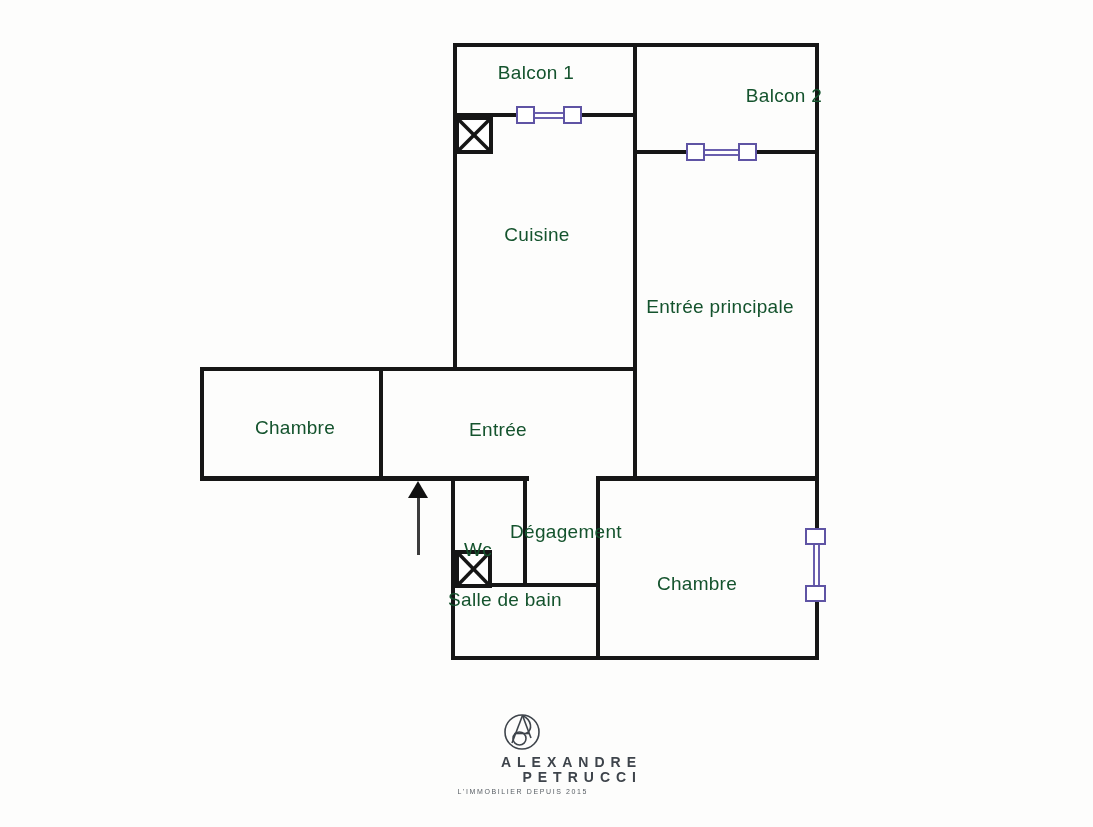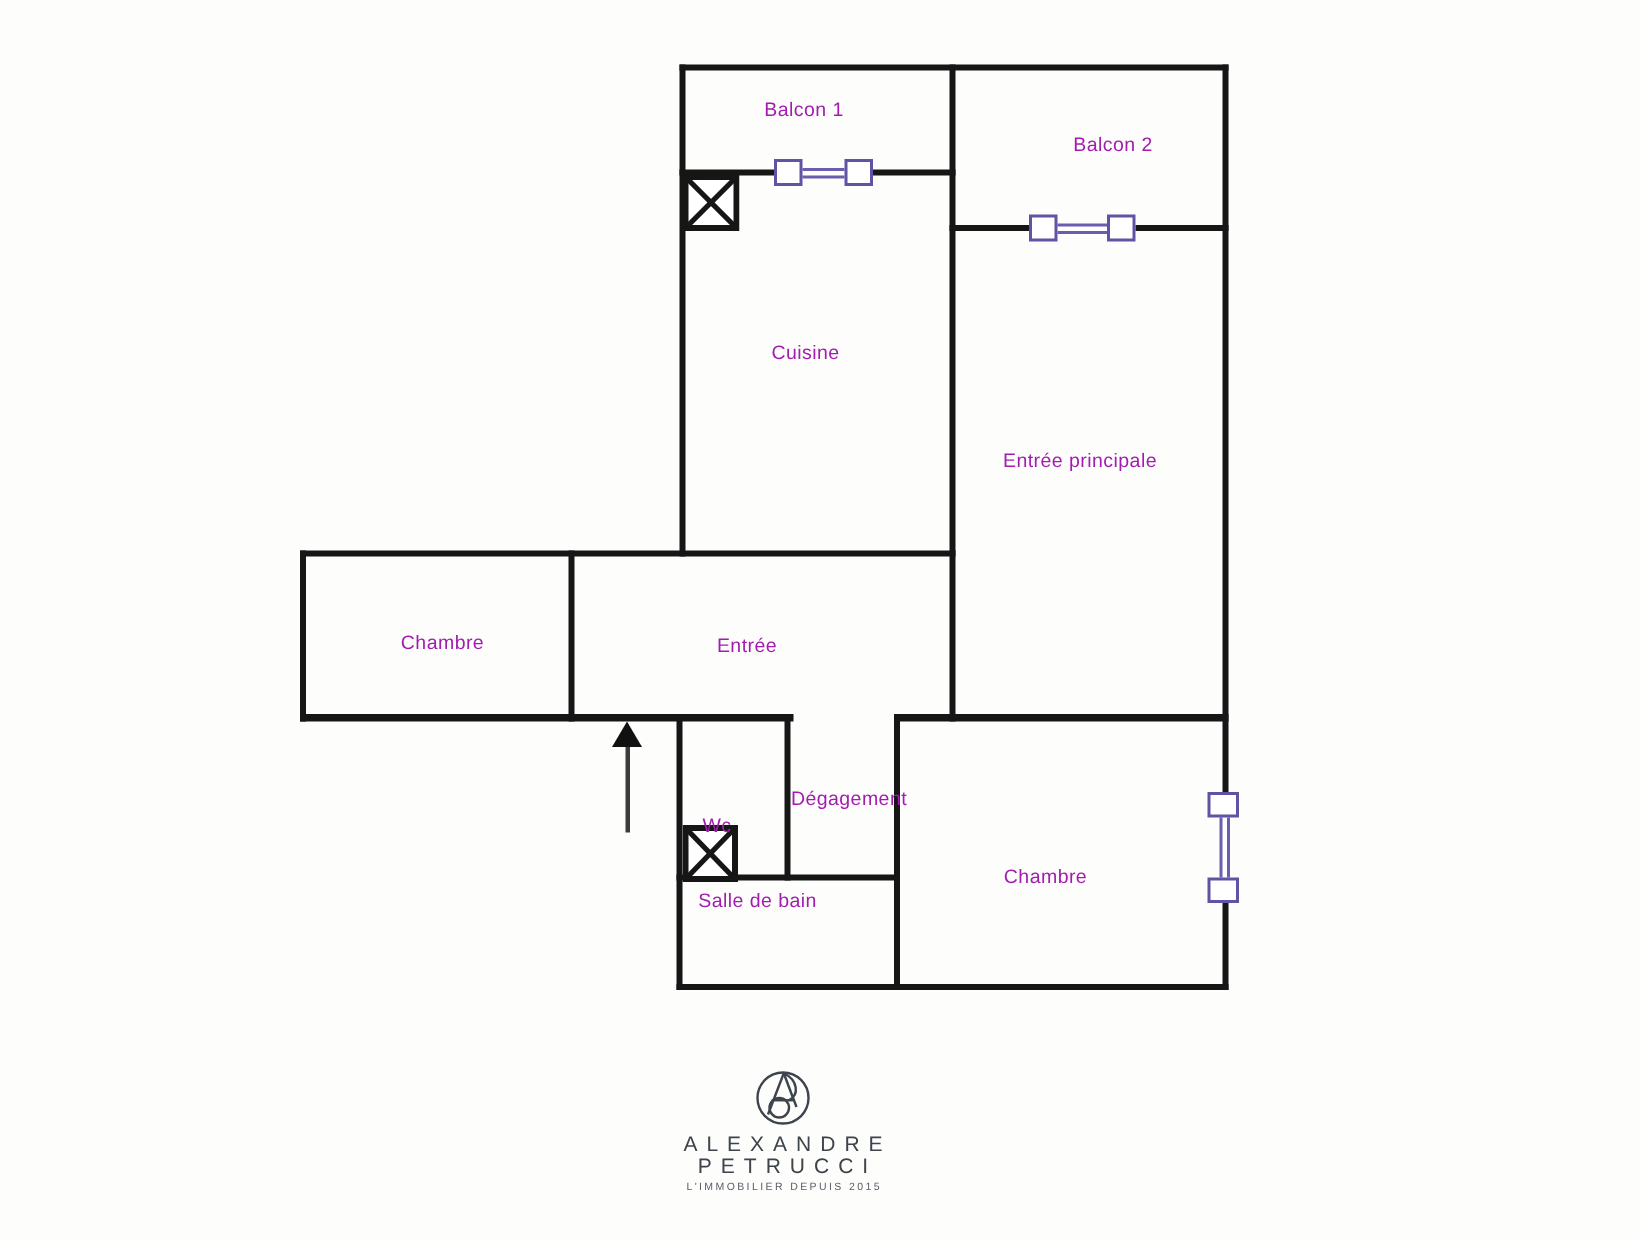--- a/index.html
+++ b/index.html
@@ -5,21 +5,21 @@
   html,body{margin:0;padding:0;}
   body{
     width:1093px;height:827px;position:relative;overflow:hidden;
     background:#fdfdfc;
     font-family:"Liberation Sans", sans-serif;
   }
   #plan{position:absolute;left:0;top:0;width:1093px;height:827px;}
   .wall{position:absolute;background:#161616;}
   .room-label{
     position:absolute;transform:translate(-50%,-50%);
-    color:#a21caf;font-size:13px;letter-spacing:.3px;white-space:nowrap;
+    color:#14532d;font-size:19px;letter-spacing:.3px;white-space:nowrap;
   }
   
   .win-sq{
     position:absolute;background:#ffffff;border:2px solid #5f54a4;box-sizing:border-box;
   }
   .win-conn-h{
     position:absolute;height:7px;box-sizing:border-box;
     border-top:2px solid #6a5fae;border-bottom:2px solid #6a5fae;background:#fff;
   }
   .win-conn-v{
@@ -31,22 +31,22 @@
   .arrow-shaft{position:absolute;width:3px;background:#3c3c3c;}
   .arrow-head{
     position:absolute;width:0;height:0;
     border-left:10px solid transparent;border-right:10px solid transparent;
     border-bottom:17px solid #111;
   }
   
   #logo{position:absolute;left:402px;top:712px;width:240px;text-align:center;color:#3e444b;}
   #logo .monogram{display:block;margin:0 auto 3px auto;}
   .logo-name{
-    font-size:14px;letter-spacing:6px;line-height:15px;font-weight:normal;
-    color:#3e444b;text-indent:6px;
+    font-size:14px;letter-spacing:6px;line-height:15px;font-weight:bold;
+    color:#3e444b;text-indent:6px;text-align:right;
   }
   .logo-tagline{
     font-size:7px;letter-spacing:1.6px;color:#5a6066;margin-top:3px;text-indent:1.6px;
   }
 </style>
 </head>
 <body>
 
 <div id="plan">
 
@@ -95,21 +95,21 @@
     <line x1="3" y1="3" x2="34" y2="35" stroke="#161616" stroke-width="3.5"></line>
     <line x1="34" y1="3" x2="3" y2="35" stroke="#161616" stroke-width="3.5"></line>
   </svg>
 
   <div>
     <div class="arrow-shaft" style="left:417px;top:494px;height:61px;"></div>
     <div class="arrow-head" style="left:408px;top:481px;"></div>
   </div>
 
   <div class="room-label" style="left:536px;top:73px;">Balcon 1</div>
-  <div class="room-label" style="left:742px;top:96px;">Balcon 2</div>
+  <div class="room-label" style="left:784px;top:96px;">Balcon 2</div>
   <div class="room-label" style="left:537px;top:235px;">Cuisine</div>
   <div class="room-label" style="left:720px;top:307px;">Entrée principale</div>
   <div class="room-label" style="left:295px;top:428px;">Chambre</div>
   <div class="room-label" style="left:486px;top:430px;margin-left:12px;">Entrée</div>
   <div class="room-label" style="left:478px;top:526px;margin-top:24px;">Wc</div>
   <div class="room-label" style="left:566px;top:532px;">Dégagement</div>
   <div class="room-label" style="left:505px;top:600px;">Salle de bain</div>
   <div class="room-label" style="left:697px;top:584px;text-align:right;">Chambre</div>
 
   <div id="logo">

